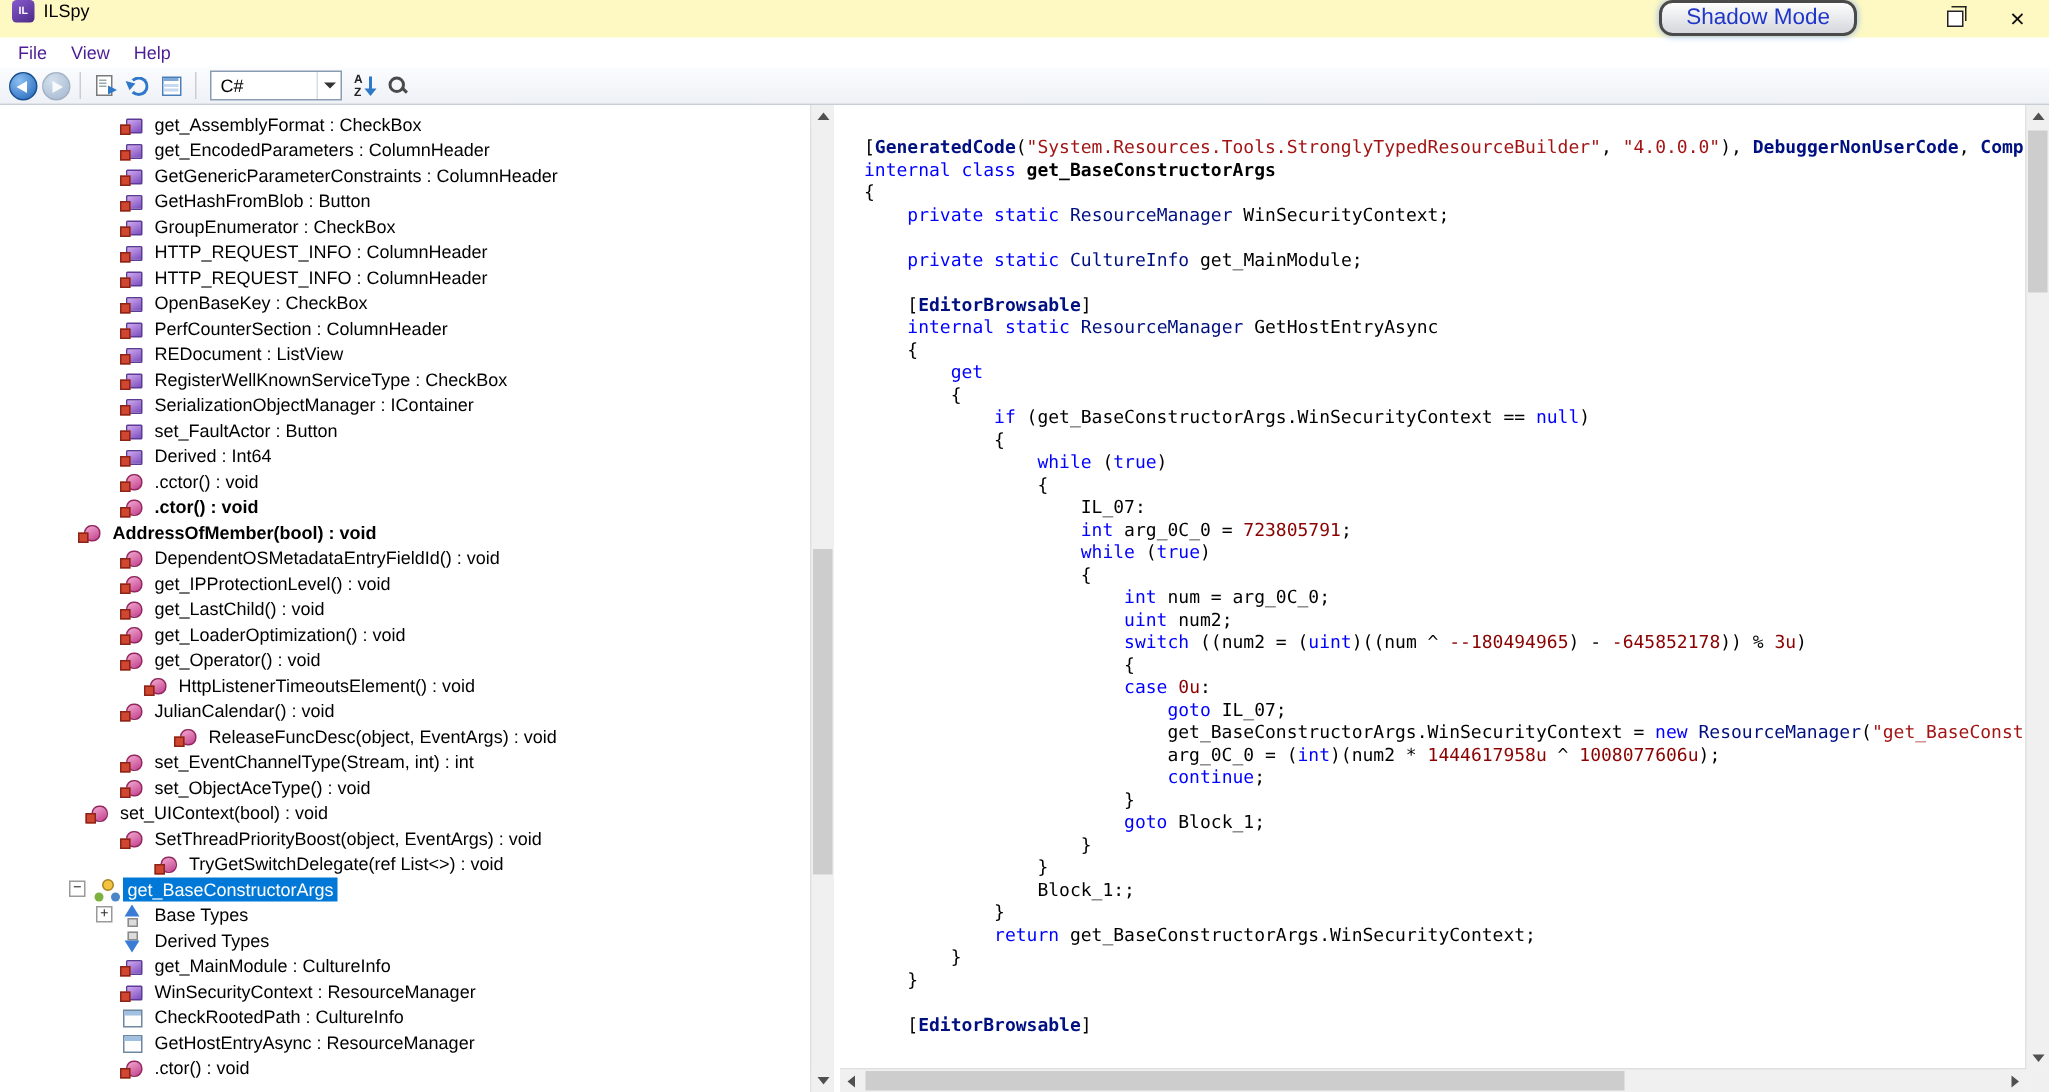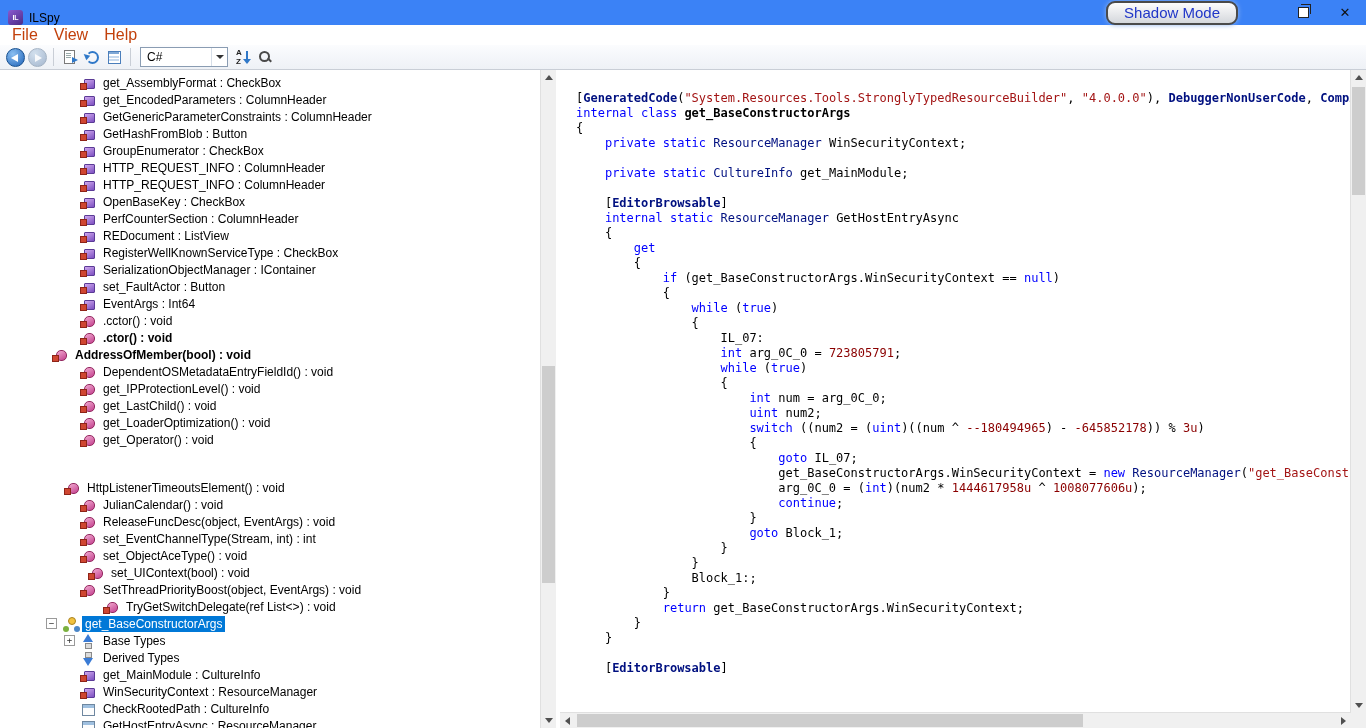--- a/index.html
+++ b/index.html
@@ -1,37 +1,37 @@
 <!DOCTYPE html>
 <html><head>
 <meta charset="utf-8">
 <style>
   *{margin:0;padding:0;box-sizing:content-box}
   body{font-family:"Liberation Sans",sans-serif;background:#888}
   .window{position:relative;width:1366px;height:728px;background:#fff;overflow:hidden}
 
   
-  .titlebar{position:relative;height:25px;background:#3b82f6;display:flex;align-items:flex-end}
+  .titlebar{position:relative;height:25px;background:#fef9c3;display:flex;align-items:flex-start}
   .app-icon{width:15px;height:15px;margin:0 6px 0 8px;border-radius:3px;
     background:linear-gradient(145deg,#8a5ad0,#4a2a86);color:#fff;font:bold 7px/15px "Liberation Sans",sans-serif;
     text-align:center;flex:none}
   .app-title{font-size:12px;color:#000}
   .tb-spacer{flex:1}
   .shadow-btn{height:20px;padding:0 16px;margin-right:44px;border:2px solid #4a4a4a;border-radius:9px;
     background:linear-gradient(#fdfdfd,#d4d7dc);color:#2036c8;font-size:15px;line-height:20px;
     box-shadow:0 0 5px #8fb4ef;cursor:default}
   .win-btn{width:42px;height:25px;display:flex;align-items:center;justify-content:center;color:#111}
   .restore-glyph{position:relative;width:9px;height:9px;border:1px solid #222;background:#fff}
   .restore-glyph::before{content:"";position:absolute;left:2px;top:-4px;width:9px;height:9px;border:1px solid #222;
     border-bottom:none;border-left:none;background:transparent}
   .close-glyph{font-size:13px;line-height:13px}
 
   
   .menubar{height:20px;background:#fff;display:flex;align-items:center;padding-left:4px}
-  .menu-item{font-size:16px;color:#c2410c;padding:2px 8px}
+  .menu-item{font-size:12px;color:#4c1d95;padding:2px 8px}
 
   
   .toolbar{height:24px;background:linear-gradient(#fbfcfe,#eef1f6);border-bottom:1px solid #c9ced6;
     display:flex;align-items:center;padding:0 4px}
   .tool-sep{width:1px;height:18px;background:#c9ced6;margin:0 5px}
   .tool-btn{width:22px;height:22px;display:flex;align-items:center;justify-content:center;position:relative}
   .nav-circle{width:17px;height:17px;border-radius:50%;border:1px solid #17508f;
     background:radial-gradient(circle at 35% 30%,#8cc0f2,#1e62b8);position:relative}
   .nav-circle.disabled{opacity:.40;filter:grayscale(.4)}
   .nav-circle::before{content:"";position:absolute;top:5px}
@@ -243,21 +243,21 @@
             <span class="tlabel">SerializationObjectManager : IContainer</span>
           </div>
           <div class="tree-row" style="padding-left: 64px;">
             <span class="expander empty"></span>
             <span class="ti ti-field"></span>
             <span class="tlabel">set_FaultActor : Button</span>
           </div>
           <div class="tree-row" style="padding-left: 64px;">
             <span class="expander empty"></span>
             <span class="ti ti-field"></span>
-            <span class="tlabel">EventArgs : Int64</span>
+            <span class="tlabel">Derived : Int64</span>
           </div>
           <div class="tree-row" style="padding-left: 64px;">
             <span class="expander empty"></span>
             <span class="ti ti-method"></span>
             <span class="tlabel">.cctor() : void</span>
           </div>
           <div class="tree-row" style="padding-left: 64px;">
             <span class="expander empty"></span>
             <span class="ti ti-method"></span>
             <span class="tlabel bold">.ctor() : void</span>
@@ -285,46 +285,46 @@
           <div class="tree-row" style="padding-left: 64px;">
             <span class="expander empty"></span>
             <span class="ti ti-method"></span>
             <span class="tlabel">get_LoaderOptimization() : void</span>
           </div>
           <div class="tree-row" style="padding-left: 64px;">
             <span class="expander empty"></span>
             <span class="ti ti-method"></span>
             <span class="tlabel">get_Operator() : void</span>
           </div>
-          <div class="tree-row" style="padding-left: 48px; margin-top: 31px;">
+          <div class="tree-row" style="padding-left: 80px;">
             <span class="expander empty"></span>
             <span class="ti ti-method"></span>
             <span class="tlabel">HttpListenerTimeoutsElement() : void</span>
           </div>
           <div class="tree-row" style="padding-left: 64px;">
             <span class="expander empty"></span>
             <span class="ti ti-method"></span>
             <span class="tlabel">JulianCalendar() : void</span>
           </div>
-          <div class="tree-row" style="padding-left: 64px;">
+          <div class="tree-row" style="padding-left: 64px; margin-left: 36px;">
             <span class="expander empty"></span>
             <span class="ti ti-method"></span>
             <span class="tlabel">ReleaseFuncDesc(object, EventArgs) : void</span>
           </div>
           <div class="tree-row" style="padding-left: 64px;">
             <span class="expander empty"></span>
             <span class="ti ti-method"></span>
             <span class="tlabel">set_EventChannelType(Stream, int) : int</span>
           </div>
           <div class="tree-row" style="padding-left: 64px;">
             <span class="expander empty"></span>
             <span class="ti ti-method"></span>
             <span class="tlabel">set_ObjectAceType() : void</span>
           </div>
-          <div class="tree-row" style="padding-left: 72px;">
+          <div class="tree-row" style="padding-left: 41px;">
             <span class="expander empty"></span>
             <span class="ti ti-method"></span>
             <span class="tlabel">set_UIContext(bool) : void</span>
           </div>
           <div class="tree-row" style="padding-left: 64px;">
             <span class="expander empty"></span>
             <span class="ti ti-method"></span>
             <span class="tlabel">SetThreadPriorityBoost(object, EventArgs) : void</span>
           </div>
           <div class="tree-row" style="padding-left: 87px;">
@@ -406,20 +406,21 @@
           <div class="code-line"><span class="c-p">                </span><span class="c-k">while</span><span class="c-p"> (</span><span class="c-k">true</span><span class="c-p">)</span></div>
           <div class="code-line"><span class="c-p">                {</span></div>
           <div class="code-line"><span class="c-p">                    IL_07:</span></div>
           <div class="code-line"><span class="c-p">                    </span><span class="c-k">int</span><span class="c-p"> arg_0C_0 = </span><span class="c-n">723805791</span><span class="c-p">;</span></div>
           <div class="code-line"><span class="c-p">                    </span><span class="c-k">while</span><span class="c-p"> (</span><span class="c-k">true</span><span class="c-p">)</span></div>
           <div class="code-line"><span class="c-p">                    {</span></div>
           <div class="code-line"><span class="c-p">                        </span><span class="c-k">int</span><span class="c-p"> num = arg_0C_0;</span></div>
           <div class="code-line"><span class="c-p">                        </span><span class="c-k">uint</span><span class="c-p"> num2;</span></div>
           <div class="code-line"><span class="c-p">                        </span><span class="c-k">switch</span><span class="c-p"> ((num2 = (</span><span class="c-k">uint</span><span class="c-p">)((num ^ </span><span class="c-n">--180494965</span><span class="c-p">) - </span><span class="c-n">-645852178</span><span class="c-p">)) % </span><span class="c-n">3u</span><span class="c-p">)</span></div>
           <div class="code-line"><span class="c-p">                        {</span></div>
+          <div class="code-line"><span class="c-p">                        </span><span class="c-k">case</span><span class="c-p"> </span><span class="c-n">0u</span><span class="c-p">:</span></div>
           <div class="code-line"><span class="c-p">                            </span><span class="c-k">goto</span><span class="c-p"> IL_07;</span></div>
           <div class="code-line"><span class="c-p">                            get_BaseConstructorArgs.WinSecurityContext = </span><span class="c-k">new</span><span class="c-p"> </span><span class="c-t">ResourceManager</span><span class="c-p">(</span><span class="c-s">"get_BaseConstruct</span></div>
           <div class="code-line"><span class="c-p">                            arg_0C_0 = (</span><span class="c-k">int</span><span class="c-p">)(num2 * </span><span class="c-n">1444617958u</span><span class="c-p"> ^ </span><span class="c-n">1008077606u</span><span class="c-p">);</span></div>
           <div class="code-line"><span class="c-p">                            </span><span class="c-k">continue</span><span class="c-p">;</span></div>
           <div class="code-line"><span class="c-p">                        }</span></div>
           <div class="code-line"><span class="c-p">                        </span><span class="c-k">goto</span><span class="c-p"> Block_1;</span></div>
           <div class="code-line"><span class="c-p">                    }</span></div>
           <div class="code-line"><span class="c-p">                }</span></div>
           <div class="code-line"><span class="c-p">                Block_1:;</span></div>
           <div class="code-line"><span class="c-p">            }</span></div>

